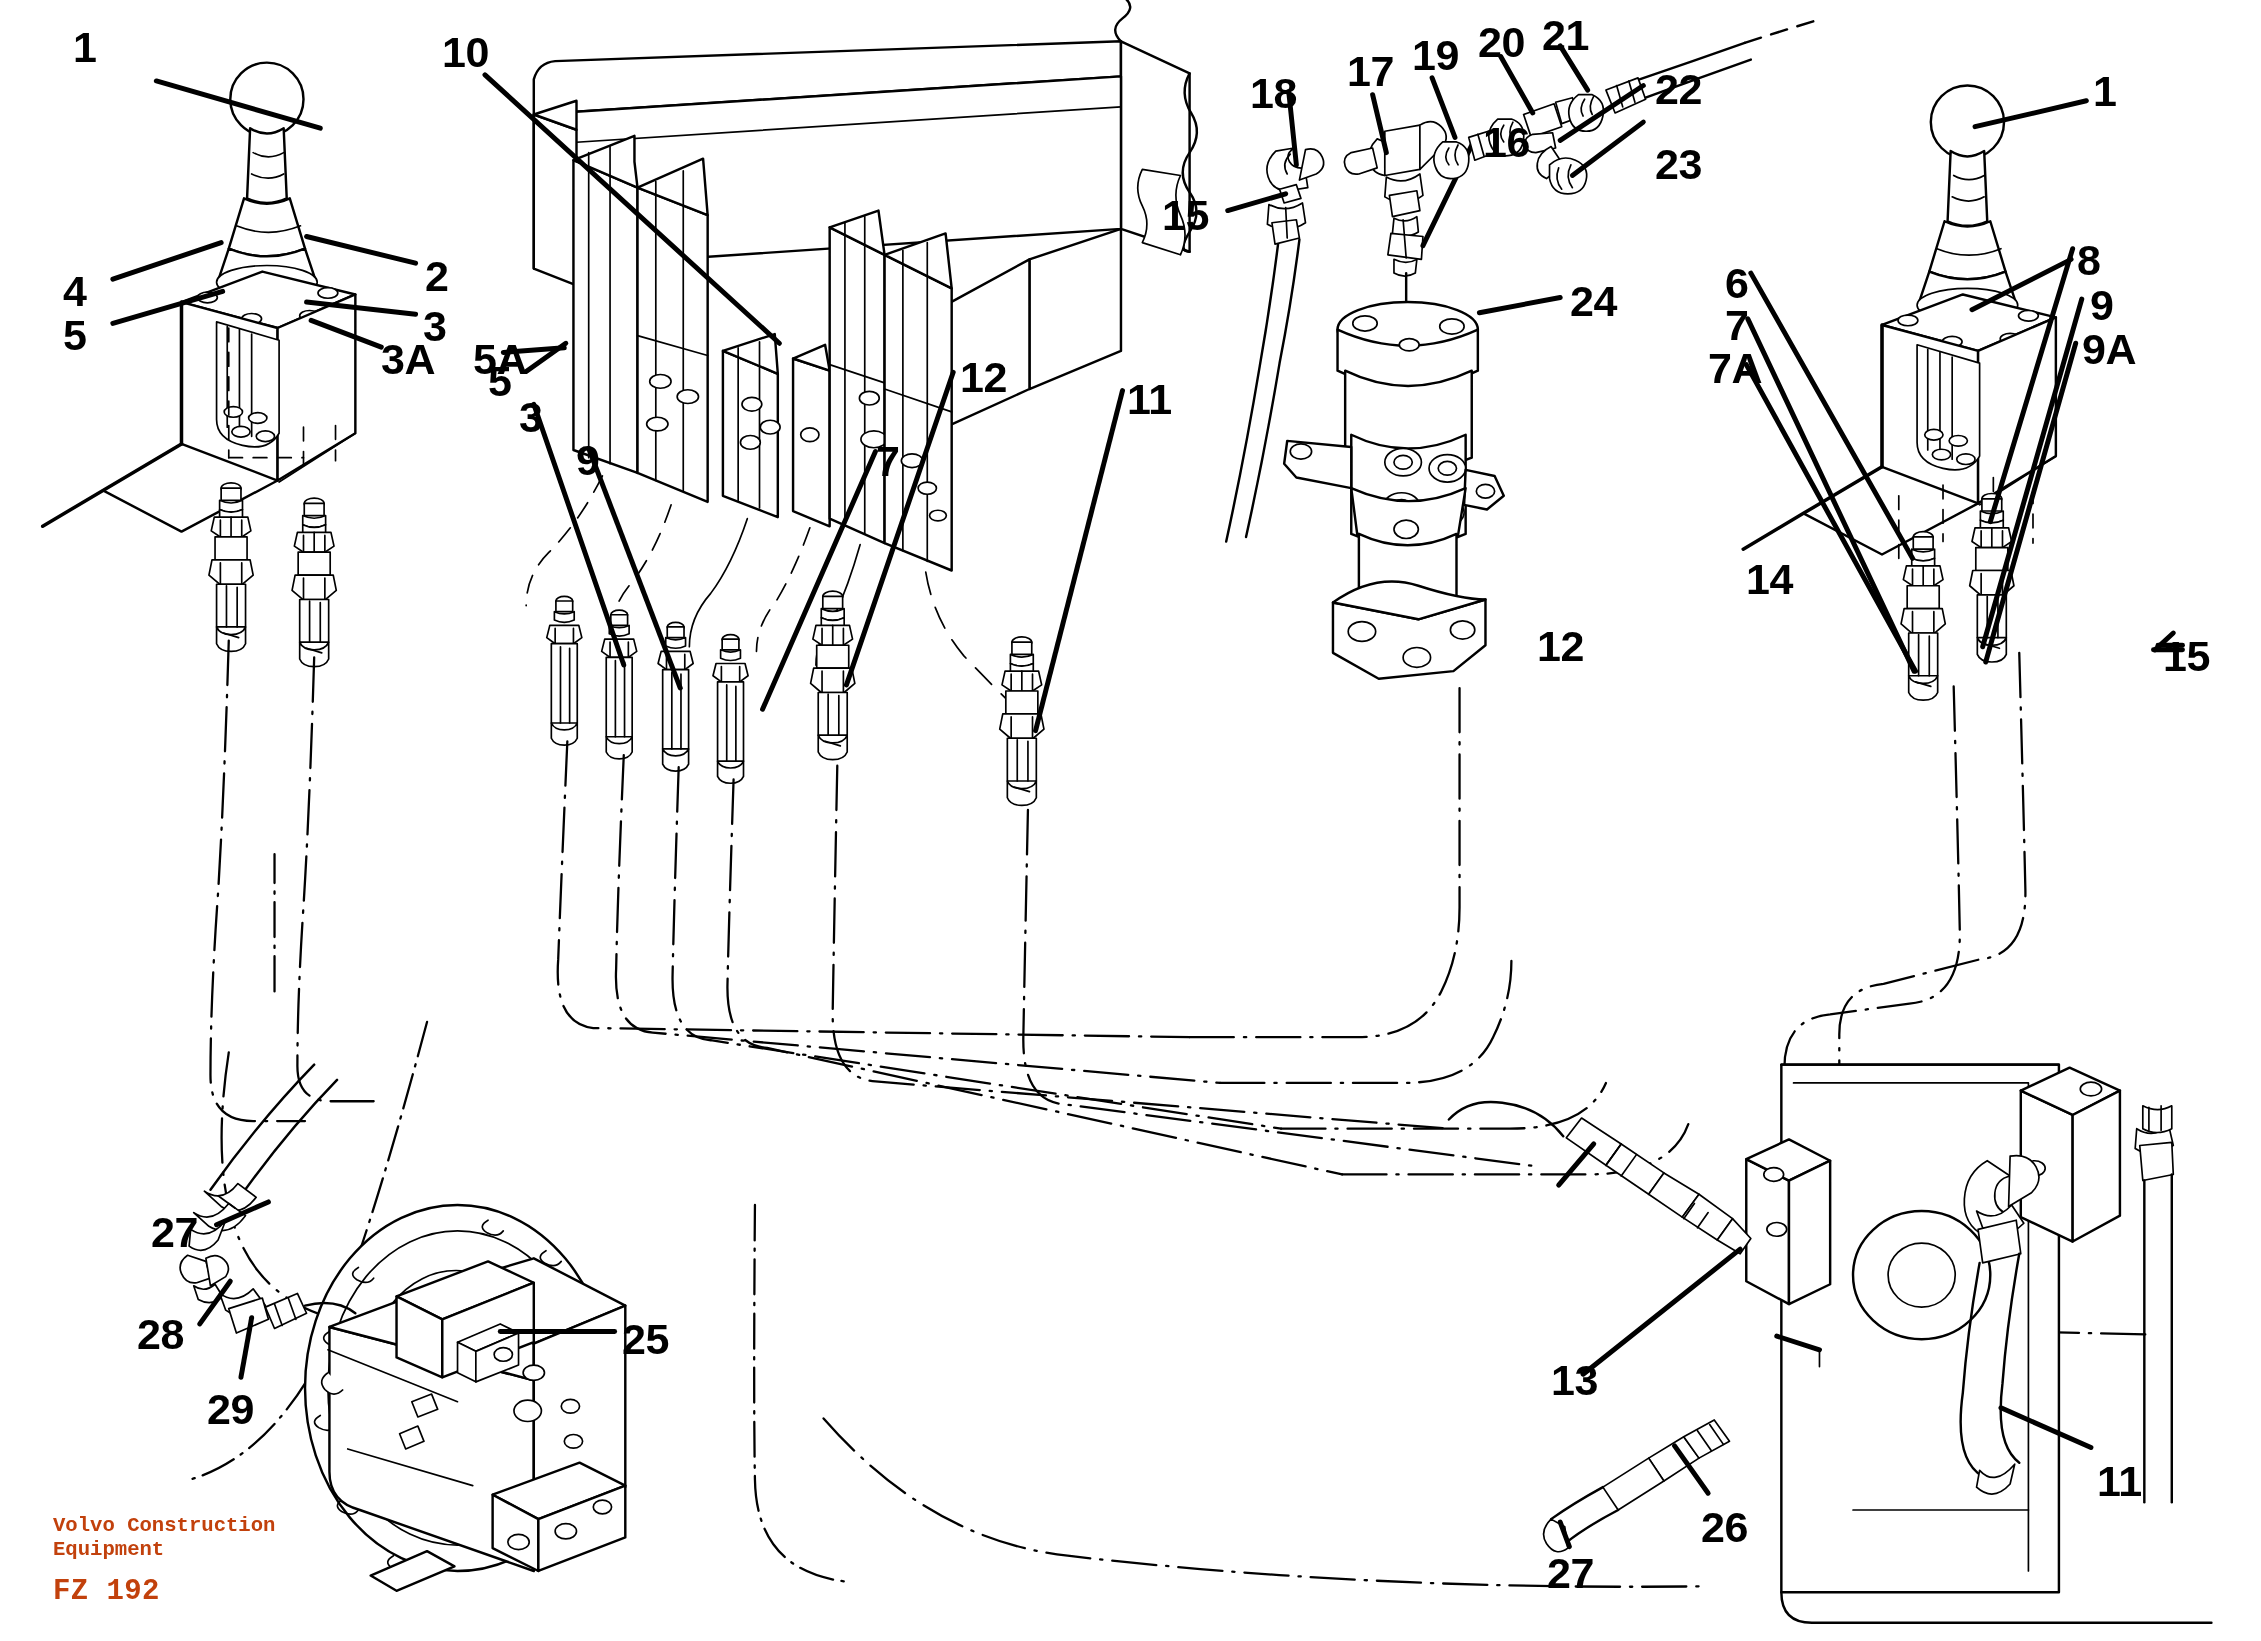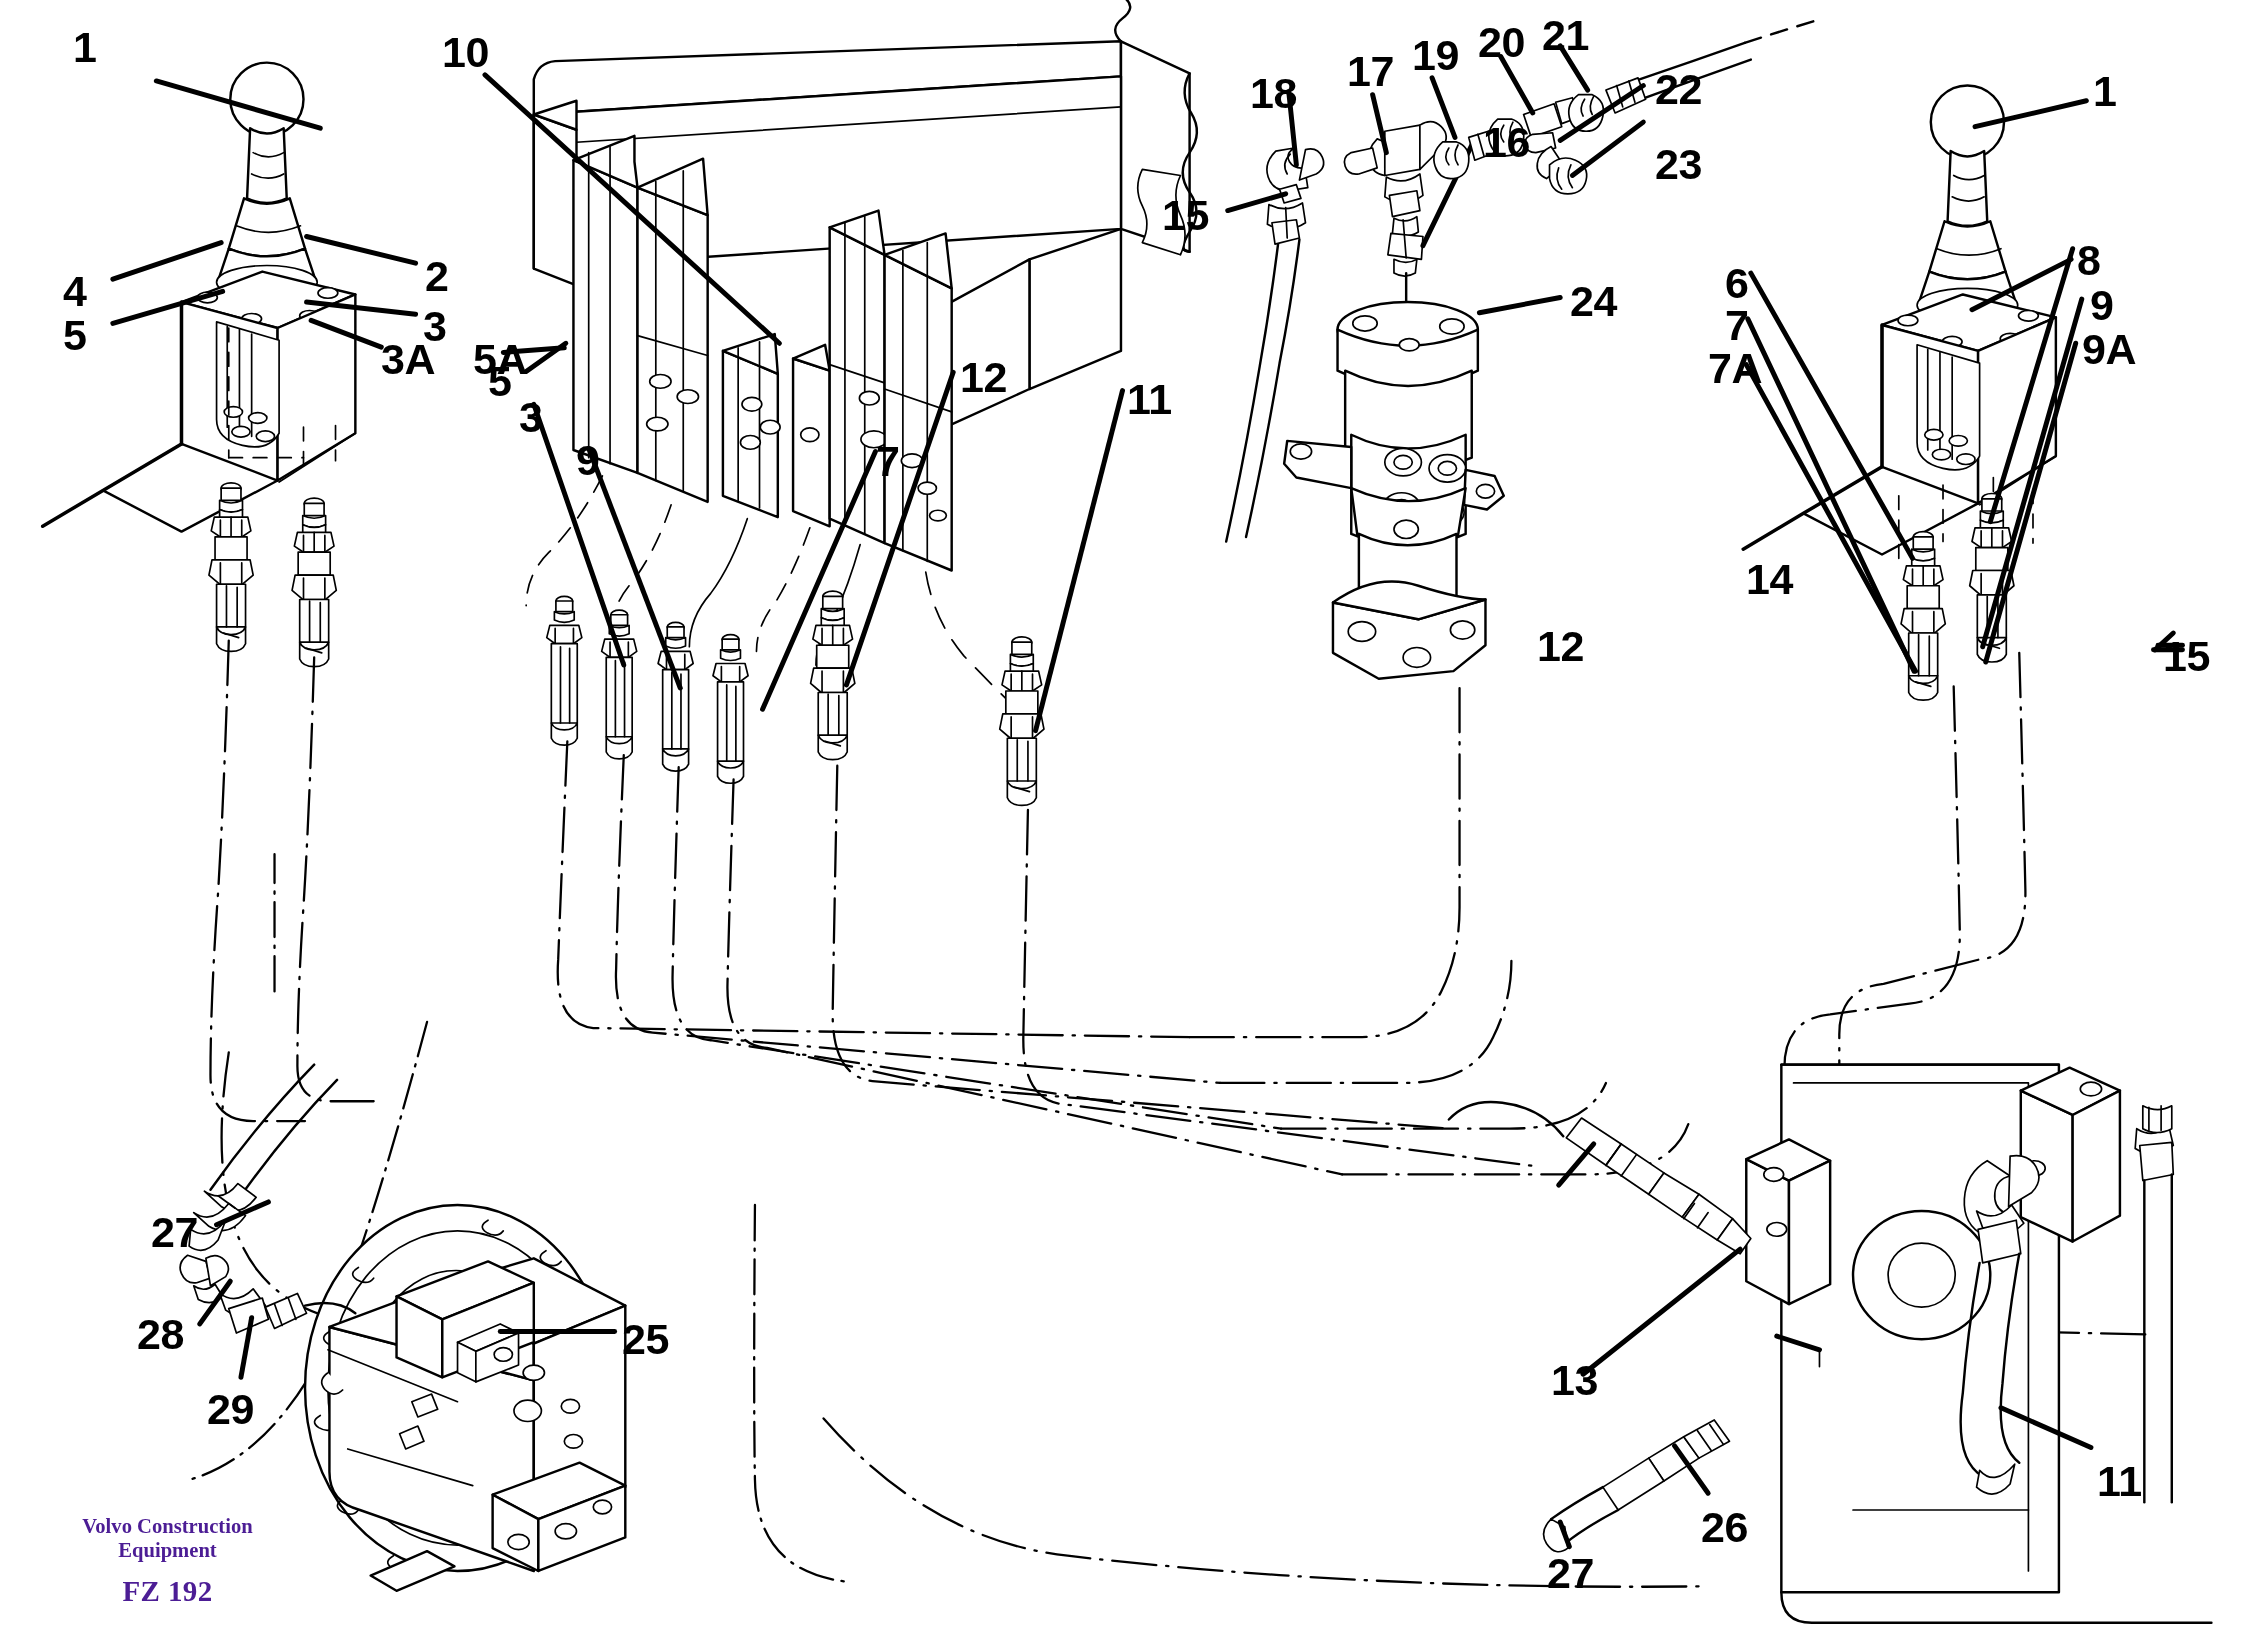--- a/index.html
+++ b/index.html
@@ -17,23 +17,22 @@
     font-family:"Liberation Sans",sans-serif;
     font-weight:bold;
     color:#000;
     white-space:nowrap;
     line-height:1;
     letter-spacing:-0.4px;
   }
   .c-lg{font-size:43px;}
   .footer-block{
     position:absolute;
-    text-align:center;
-    color:#4c1d95;
-    font-family:Liberation Serif, serif;
+    color:#c2410c;
+    font-family:Liberation Mono, monospace;
   }
   .footer-brand{font-size:20.6px;font-weight:bold;line-height:1.18;}
   .footer-code{font-size:29px;font-weight:bold;margin-top:12.2px;letter-spacing:0.4px;}
 </style>
 </head>
 <body>
 
 <div id="stage">
 
   <svg id="art" viewBox="0 0 2965 2153" xmlns="http://www.w3.org/2000/svg">

